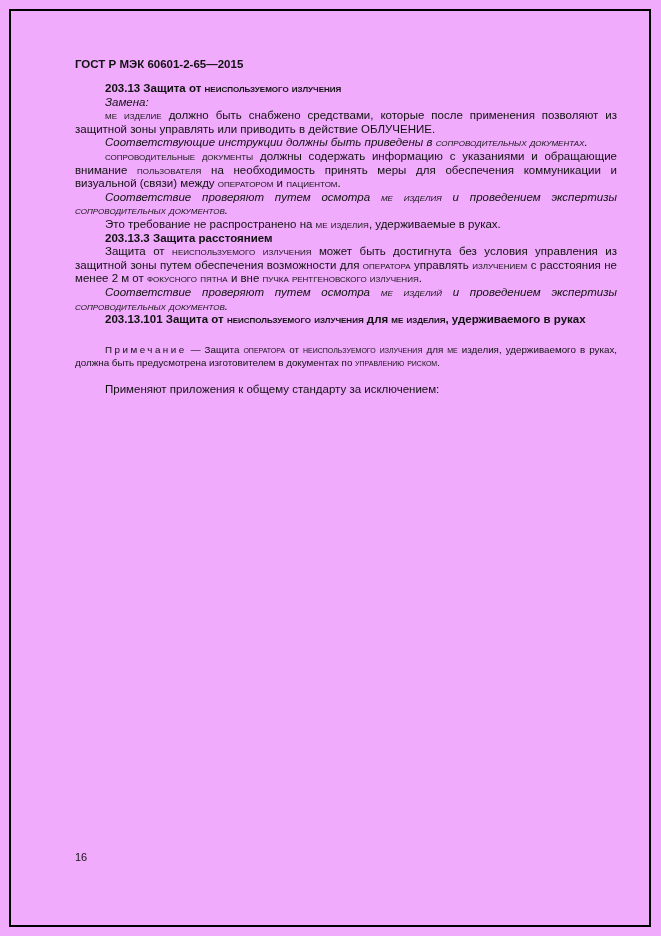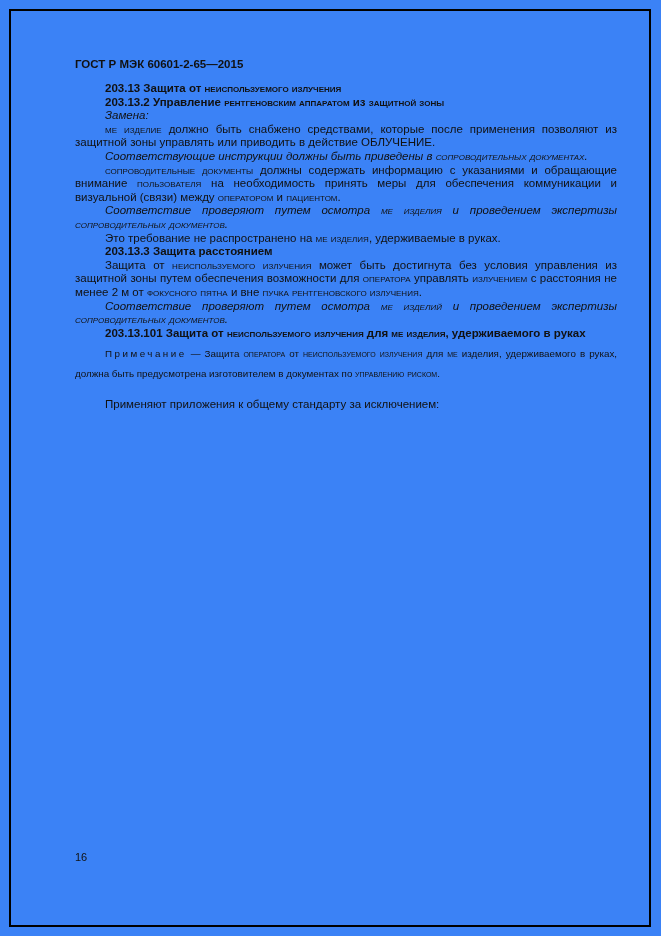--- a/index.html
+++ b/index.html
@@ -4,21 +4,21 @@
 <style>
   html, body {
     margin: 0;
     padding: 0;
     background: #ffffff;
   }
   .page {
     position: relative;
     width: 661px;
     height: 936px;
-    background: #3b82f6;
+    background: #f0abfc;
     font-family: "Liberation Sans", sans-serif;
     color: #111111;
     overflow: hidden;
   }
   .frame {
     position: absolute;
     left: 9px;
     top: 9px;
     right: 10px;
     bottom: 9px;
@@ -41,22 +41,22 @@
     margin: 0;
     text-indent: 30px;
     text-align: justify;
     font-size: 11.5px;
     line-height: 13.6px;
   }
   .para.h { font-weight: bold; }
   .para.it { font-style: italic; }
   .para.note {
     font-size: 9.8px;
-    line-height: 20px;
-    margin-top: 4px;
+    line-height: 13px;
+    margin-top: 16px;
     margin-bottom: 8px;
   }
   .para.gap { margin-top: 14px; }
   .b { font-weight: bold; }
   .i { font-style: italic; }
   .sc { font-variant: small-caps; }
   .sp { letter-spacing: 2.5px; }
   .page-number {
     position: absolute;
     left: 75px;
@@ -66,21 +66,20 @@
 </style>
 </head>
 <body>
 
 <div class="page">
   <div class="frame"></div>
   <div class="content">
     <div class="doc-header">ГОСТ Р МЭК 60601-2-65—2015</div>
     <div id="paragraphs">
         <p class="para h"><span class="b">203.13 Защита от </span><span class="b sc">неиспользуемого излучения</span></p>
-        <p class="para h"><span class="b">203.13.2 Управление </span><span class="b sc">рентгеновским аппаратом</span><span class="b"> из </span><span class="b sc">защитной зоны</span></p>
         <p class="para it"><span class="i">Замена:</span></p>
         <p class="para"><span class="sc">ме изделие</span><span> должно быть снабжено средствами, которые после применения позволяют из защитной зоны управлять или приводить в действие ОБЛУЧЕНИЕ.</span></p>
         <p class="para it"><span class="i">Соответствующие инструкции должны быть приведены в </span><span class="i sc">сопроводительных документах</span><span class="i">.</span></p>
         <p class="para"><span class="sc">сопроводительные документы</span><span> должны содержать информацию с указаниями и обращающие внимание </span><span class="sc">пользователя</span><span> на необходимость принять меры для обеспечения коммуникации и визуальной (связи) между </span><span class="sc">оператором</span><span> и </span><span class="sc">пациентом</span><span>.</span></p>
         <p class="para it"><span class="i">Соответствие проверяют путем осмотра </span><span class="i sc">ме изделия</span><span class="i"> и проведением экспертизы </span><span class="i sc">сопроводительных документов</span><span class="i">.</span></p>
         <p class="para"><span>Это требование не распространено на </span><span class="sc">ме изделия</span><span>, удерживаемые в руках.</span></p>
         <p class="para h"><span class="b">203.13.3 Защита расстоянием</span></p>
         <p class="para"><span>Защита от </span><span class="sc">неиспользуемого излучения</span><span> может быть достигнута без условия управления из защитной зоны путем обеспечения возможности для </span><span class="sc">оператора</span><span> управлять </span><span class="sc">излучением</span><span> с расстояния не менее 2 м от </span><span class="sc">фокусного пятна</span><span> и вне </span><span class="sc">пучка рентгеновского излучения</span><span>.</span></p>
         <p class="para it"><span class="i">Соответствие проверяют путем осмотра </span><span class="i sc">ме изделий</span><span class="i"> и проведением экспертизы </span><span class="i sc">сопроводительных документов</span><span class="i">.</span></p>
         <p class="para h"><span class="b">203.13.101 Защита от </span><span class="b sc">неиспользуемого излучения</span><span class="b"> для </span><span class="b sc">ме изделия</span><span class="b">, удерживаемого в руках</span></p>

